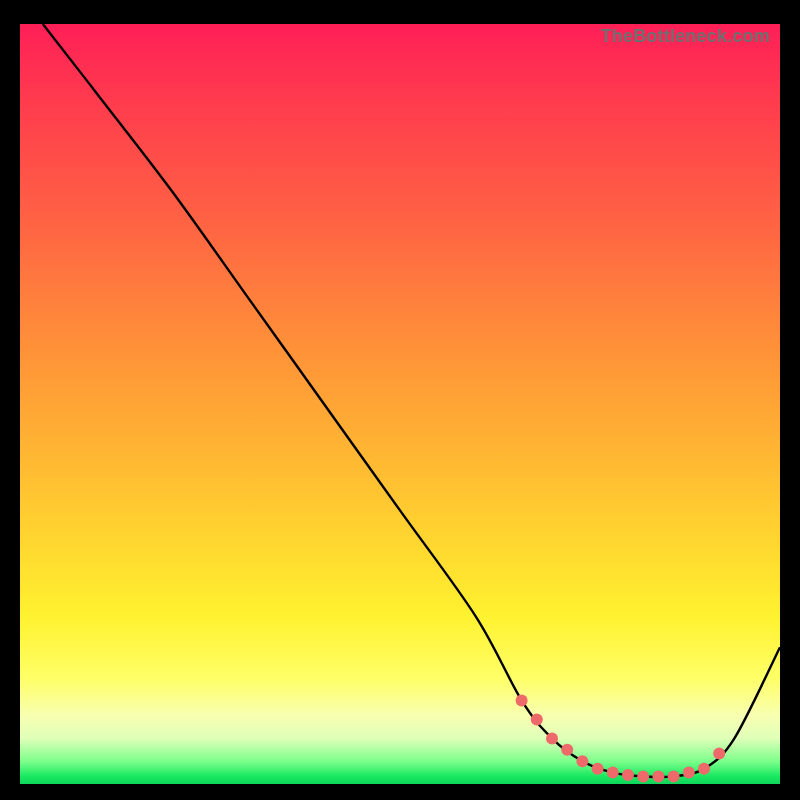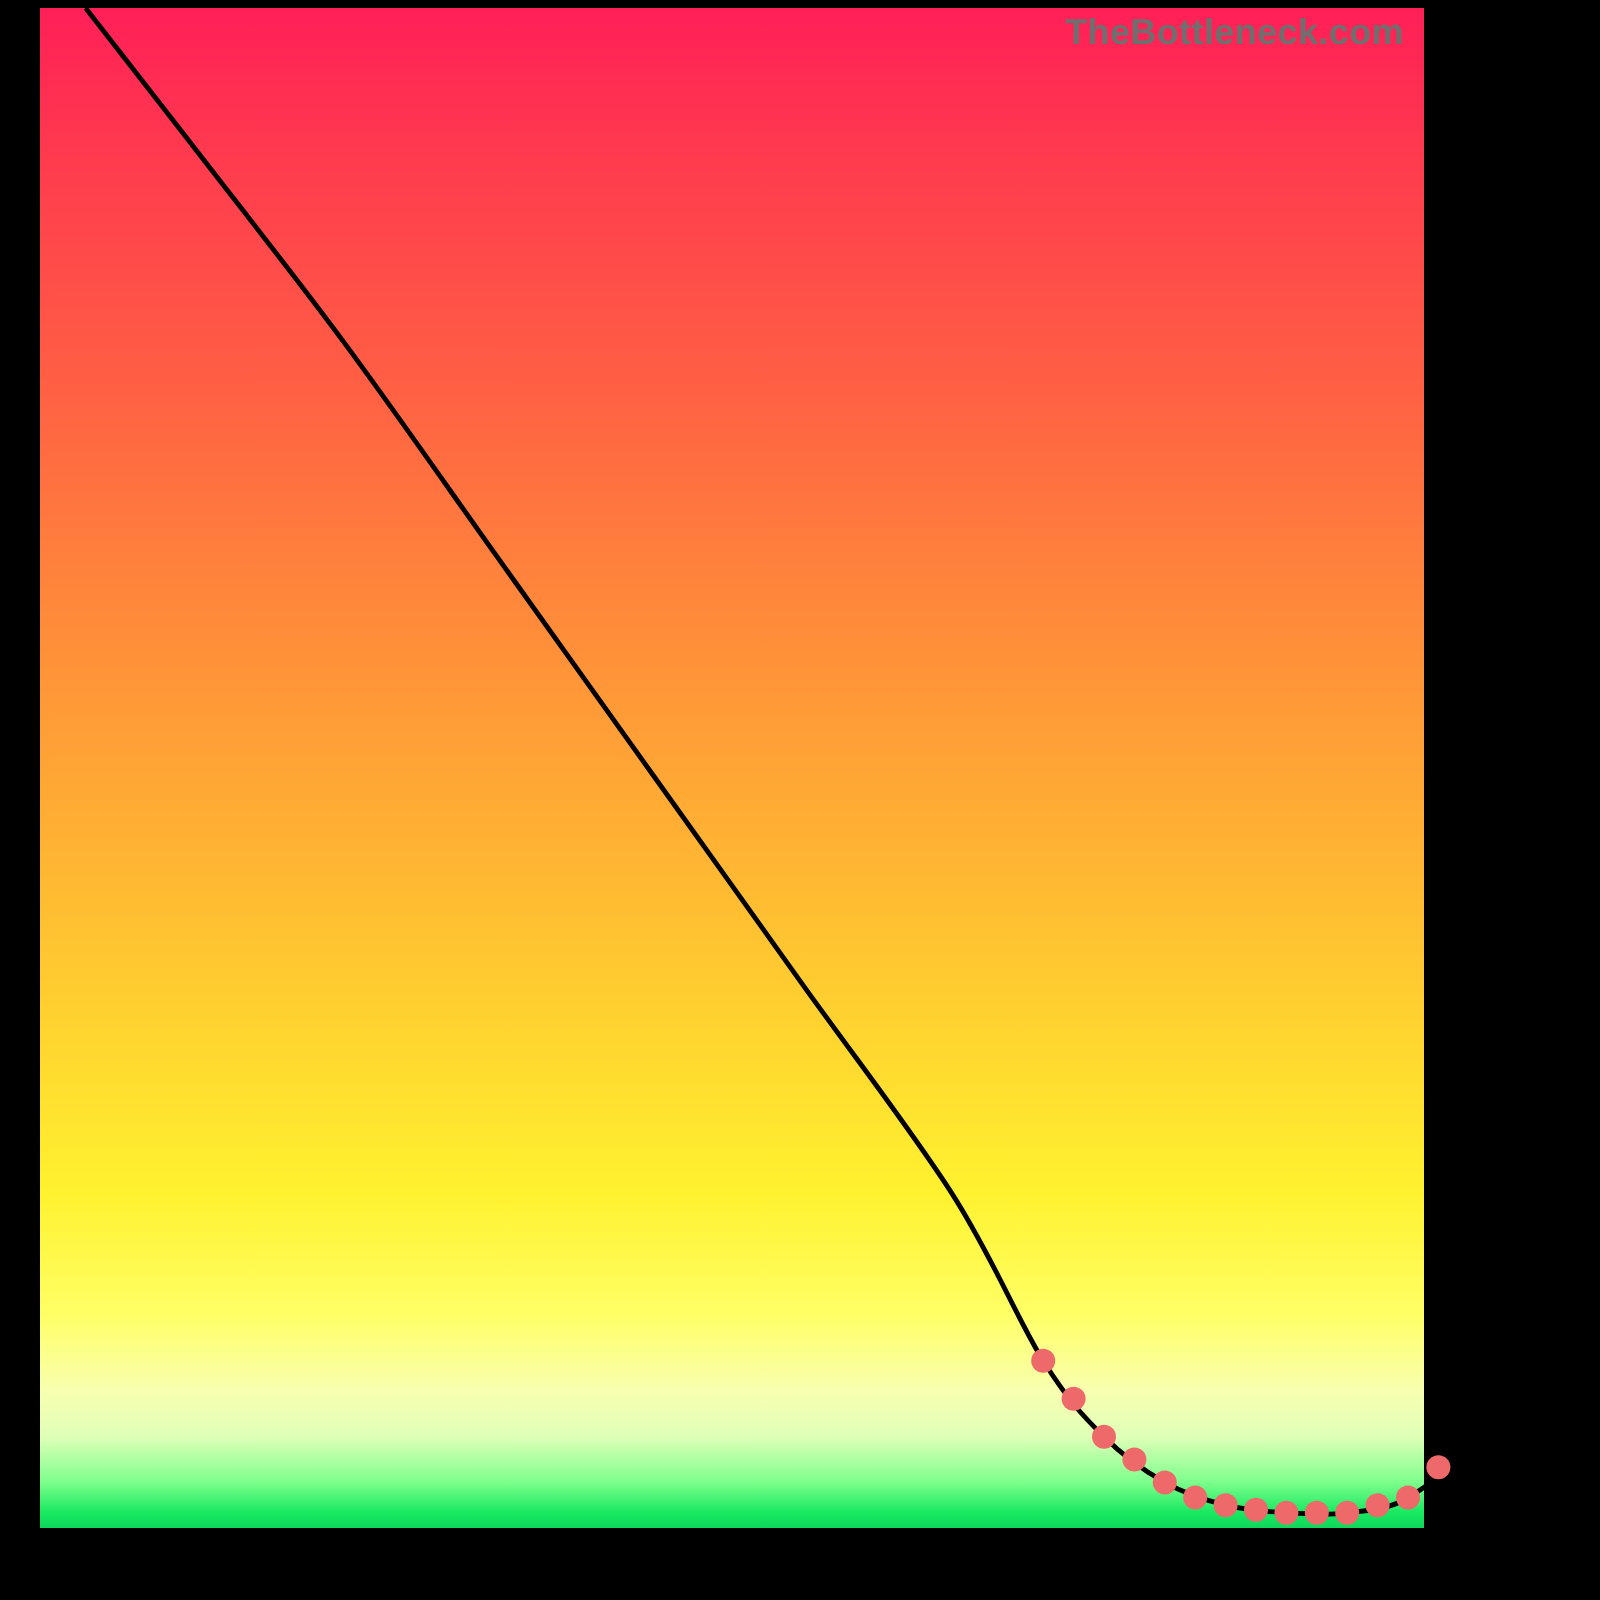--- a/index.html
+++ b/index.html
@@ -14,22 +14,22 @@
     position: absolute;
     left: 0;
     top: 0;
     width: 800px;
     height: 800px;
     background: #000000;
   }
   .plot-area {
     position: absolute;
     left: 20px;
-    top: 4px;
-    width: 692px;
+    top: 24px;
+    width: 760px;
     height: 760px;
     
     background: linear-gradient(
       to bottom,
       #ff1f57 0%,
       #ff3b4e 10%,
       #ff6044 25%,
       #ff8a3a 40%,
       #ffb233 55%,
       #ffd62f 68%,

